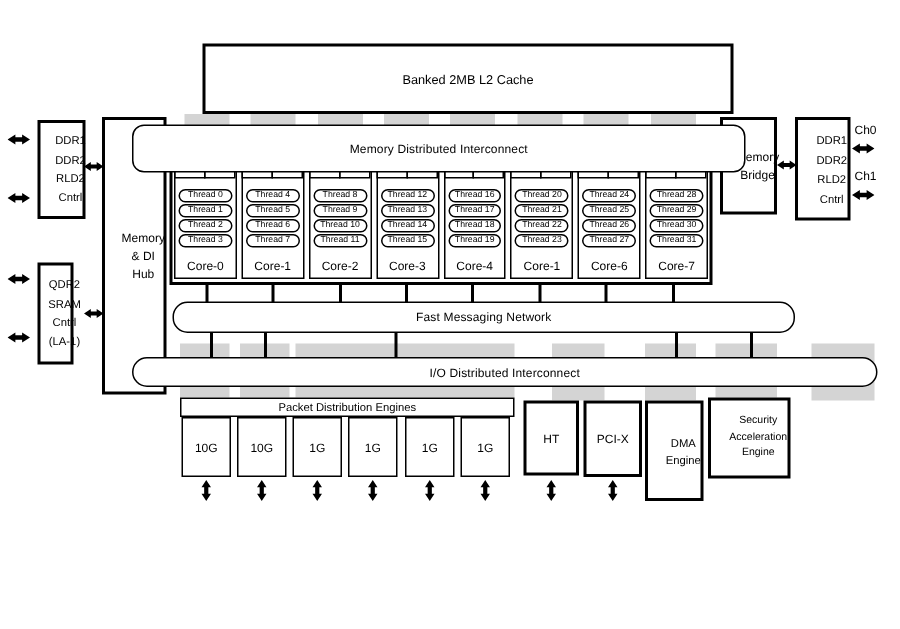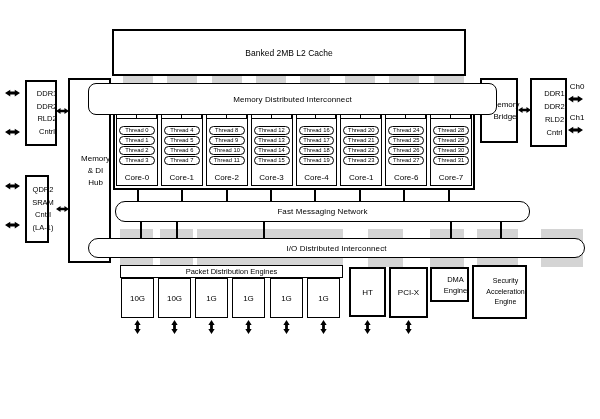--- a/index.html
+++ b/index.html
@@ -61,21 +61,21 @@
   <div class="vline" style="left:359px;top:189px;height:13px"></div>
   <div class="vline" style="left:403px;top:189px;height:13px"></div>
   <div class="vline" style="left:448px;top:189px;height:13px"></div>
 
   <div class="vline" style="left:140px;top:221px;height:18px"></div>
   <div class="vline" style="left:176px;top:221px;height:18px"></div>
   <div class="vline" style="left:263px;top:221px;height:18px"></div>
   <div class="vline" style="left:450px;top:221px;height:18px"></div>
   <div class="vline" style="left:500px;top:221px;height:18px"></div>
 
-  <div class="box" style="left:112px;top:29px;width:354px;height:47px;font-size:8.5px">
+  <div class="box" style="left:135px;top:29px;width:354px;height:47px;font-size:8.5px">
     <span>Banked 2MB L2 Cache</span>
   </div>
 
   <div class="bar" style="left:88px;top:83px;width:409px;height:32px;border-radius:8px">
     <span>Memory Distributed Interconnect</span>
   </div>
 
   <div id="corebox">
     <div class="core">
       <div class="l1row">
@@ -213,21 +213,21 @@
       <span>1G</span>
     </div>
 
   <div class="box" style="left:349px;top:267px;width:37px;height:50px;font-size:8px">
       <span>HT</span>
     </div>
   <div class="box" style="left:389px;top:267px;width:39px;height:51px;font-size:8px">
       <span>PCI-X</span>
     </div>
 
-  <div class="box" style="left:430px;top:267px;width:39px;height:35px">
+  <div class="box" style="left:430px;top:267px;width:39px;height:67px">
     <span class="pre">DMA
 Engine</span>
   </div>
   <div class="box" style="left:472px;top:265px;width:55px;height:54px">
     <span class="pre" style="font-size:7px;line-height:10.5px">Security
 Acceleration
 Engine</span>
   </div>
 
 

